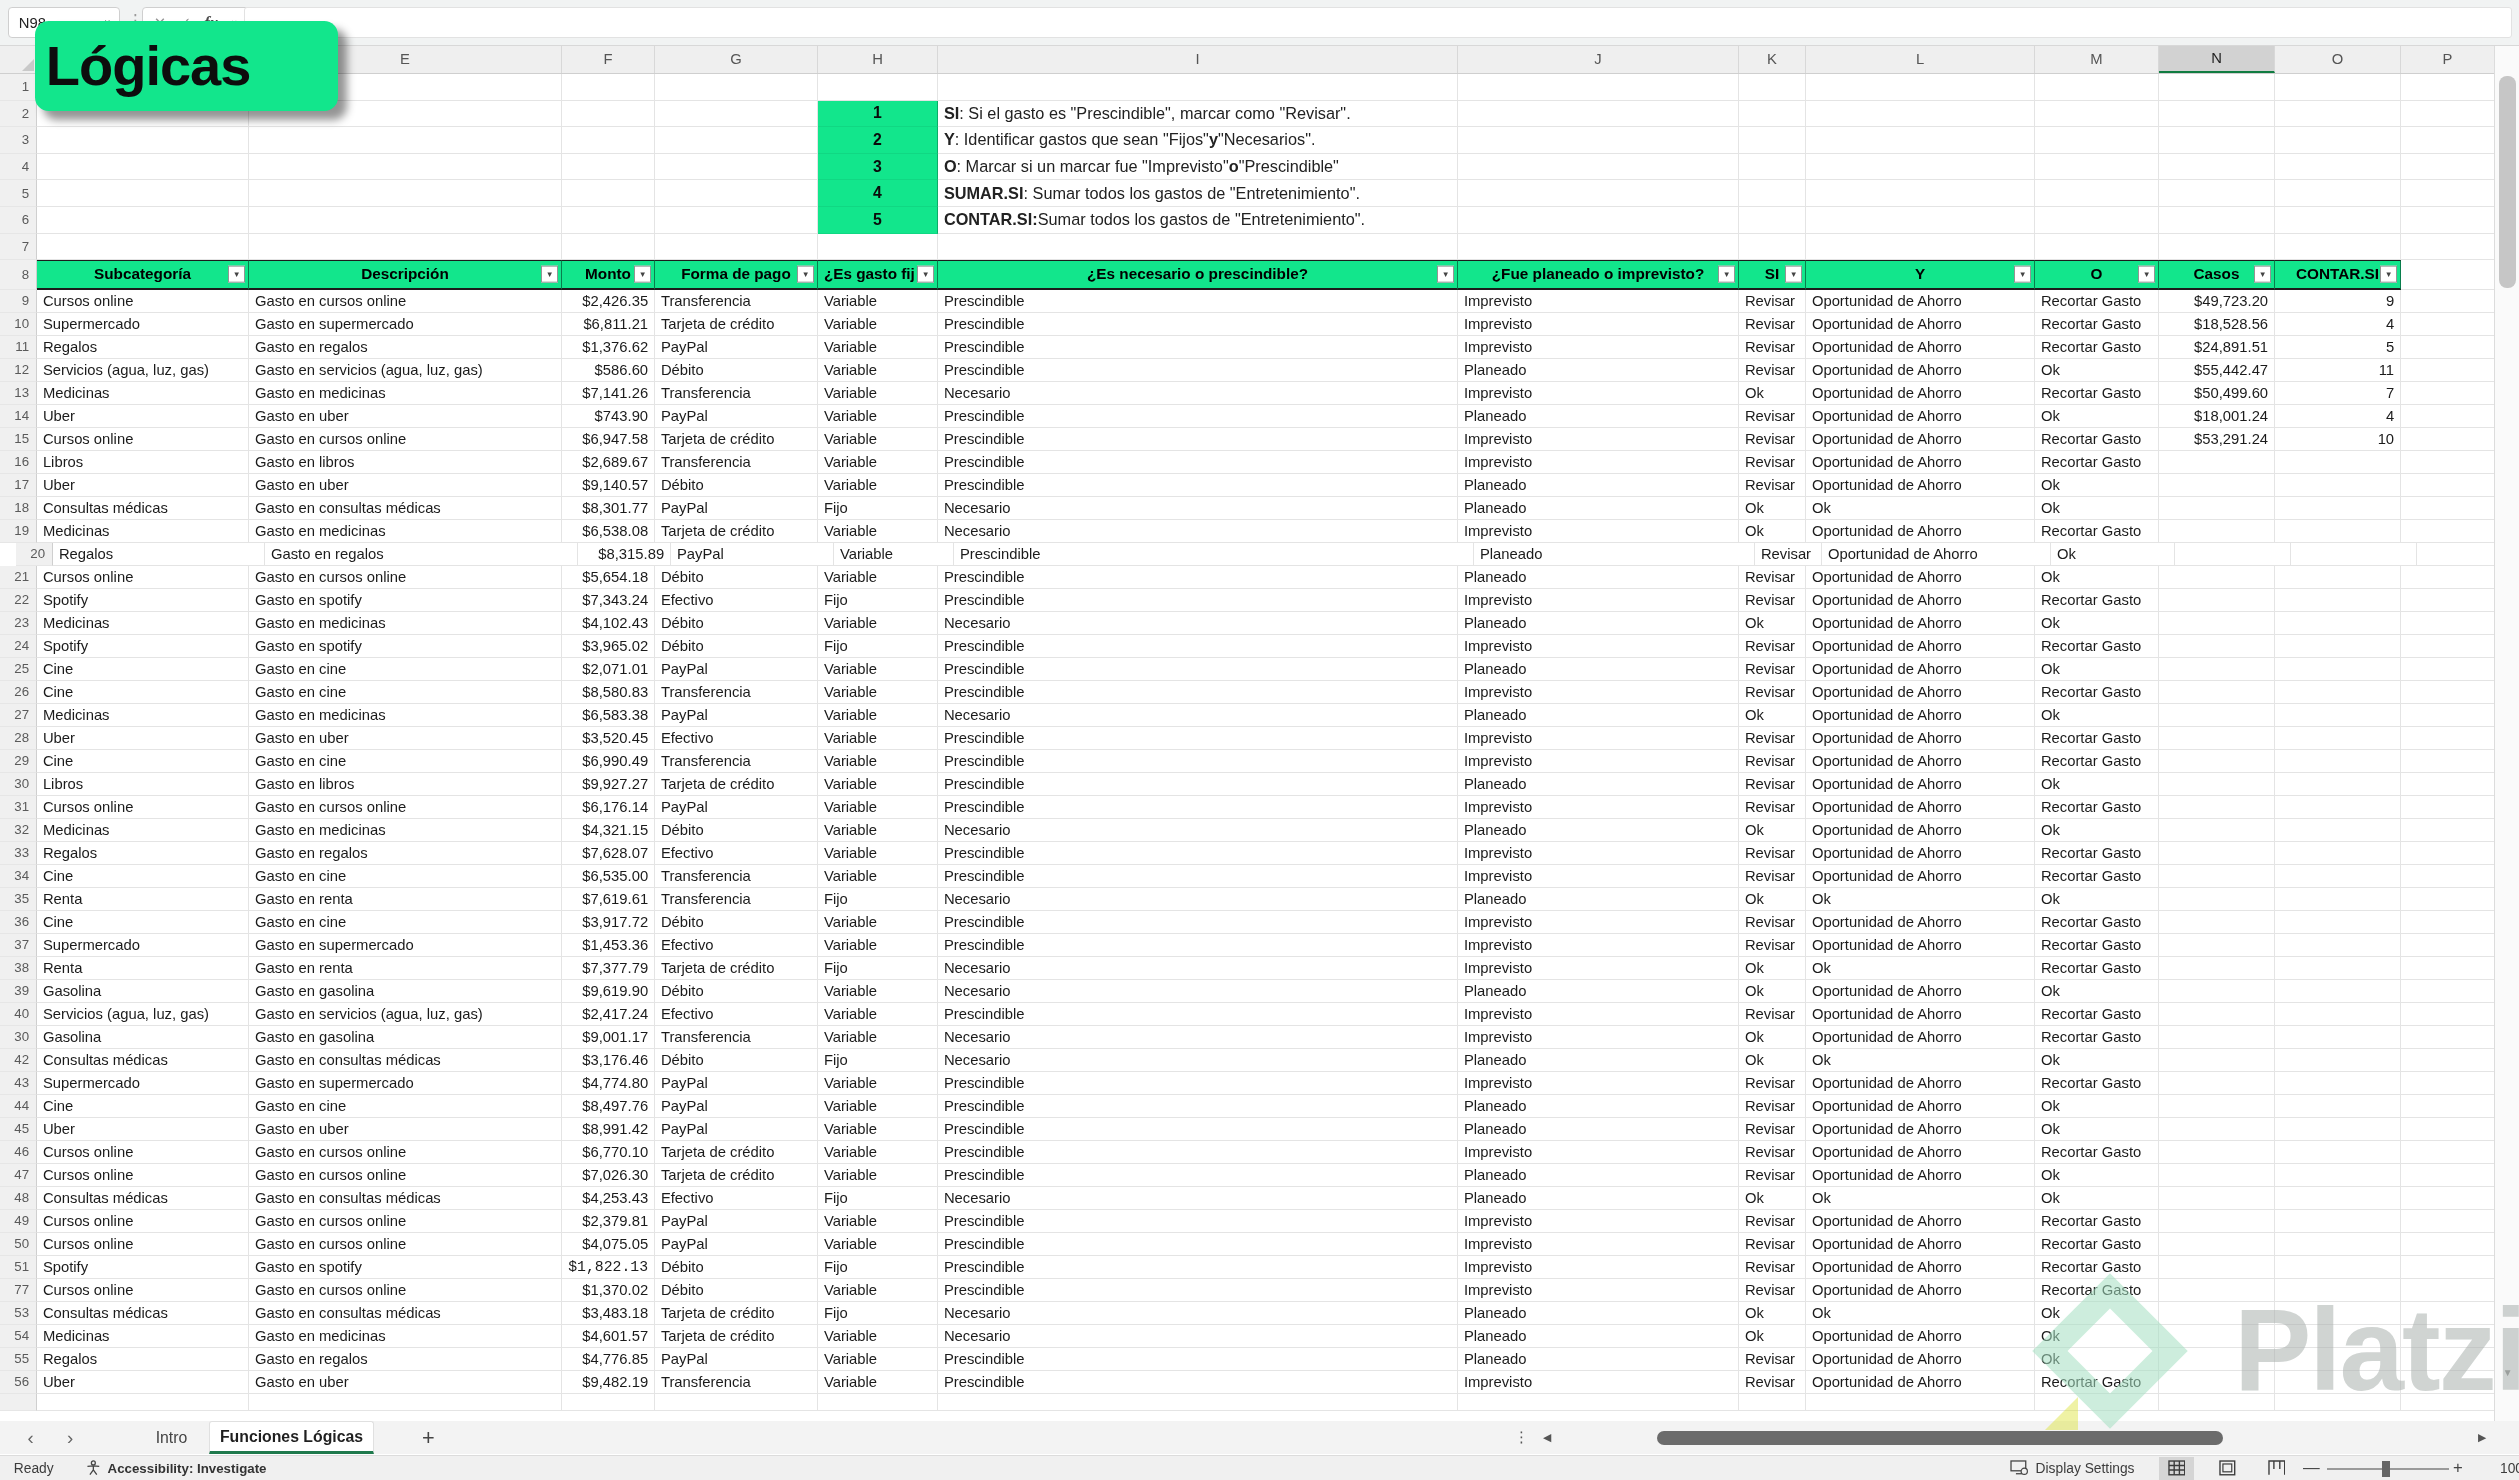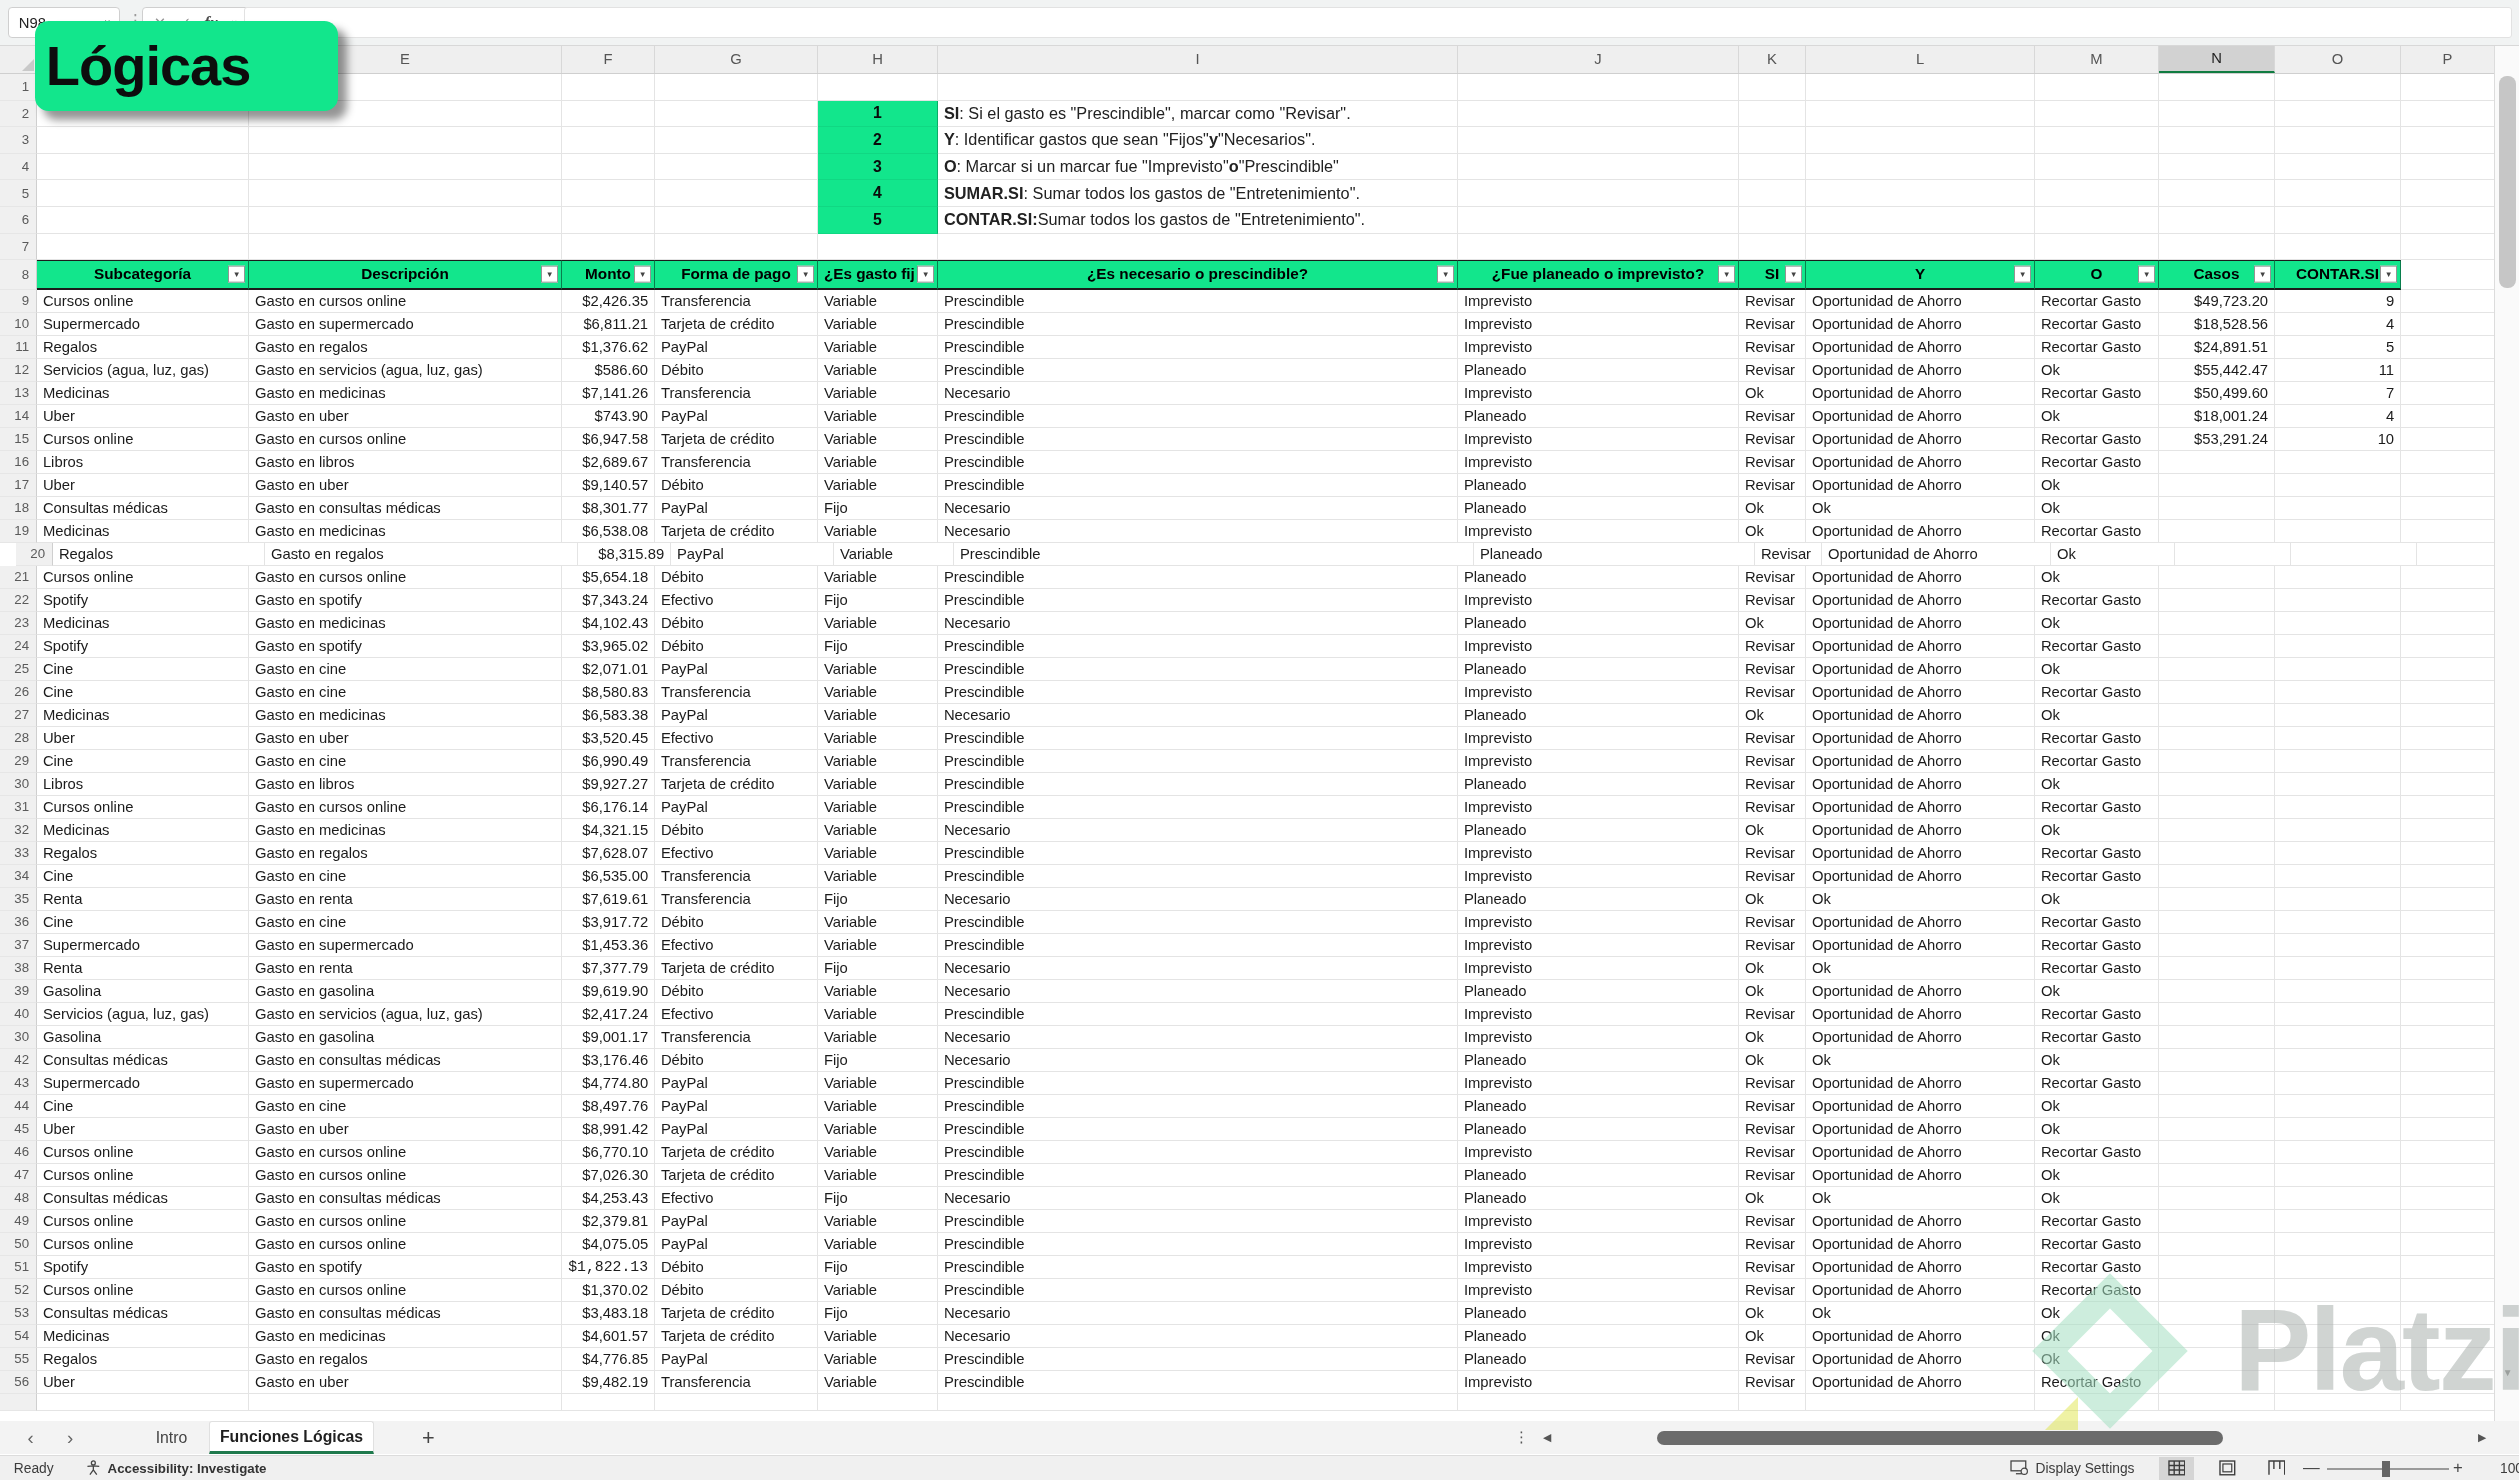--- a/index.html
+++ b/index.html
@@ -981,21 +981,21 @@
       <div class="cell" style="width: 520px;">Prescindible</div>
       <div class="cell" style="width: 281px;">Imprevisto</div>
       <div class="cell" style="width: 67px;">Revisar</div>
       <div class="cell" style="width: 229px;">Oportunidad de Ahorro</div>
       <div class="cell" style="width: 124px;">Recortar Gasto</div>
       <div class="cell right" style="width: 116px;"></div>
       <div class="cell right" style="width: 126px;"></div>
       <div class="cell" style="width: 94px;"></div>
     </div>
     <div class="srow" style="height: 23px;">
-      <div class="gut">52</div>
+      <div class="gut">77</div>
       <div class="cell" style="width: 212px;">Cursos online</div>
       <div class="cell" style="width: 313px;">Gasto en cursos online</div>
       <div class="cell right" style="width: 93px;">$1,370.02</div>
       <div class="cell" style="width: 163px;">Débito</div>
       <div class="cell" style="width: 120px;">Variable</div>
       <div class="cell" style="width: 520px;">Prescindible</div>
       <div class="cell" style="width: 281px;">Imprevisto</div>
       <div class="cell" style="width: 67px;">Revisar</div>
       <div class="cell" style="width: 229px;">Oportunidad de Ahorro</div>
       <div class="cell" style="width: 124px;">Recortar Gasto</div>

